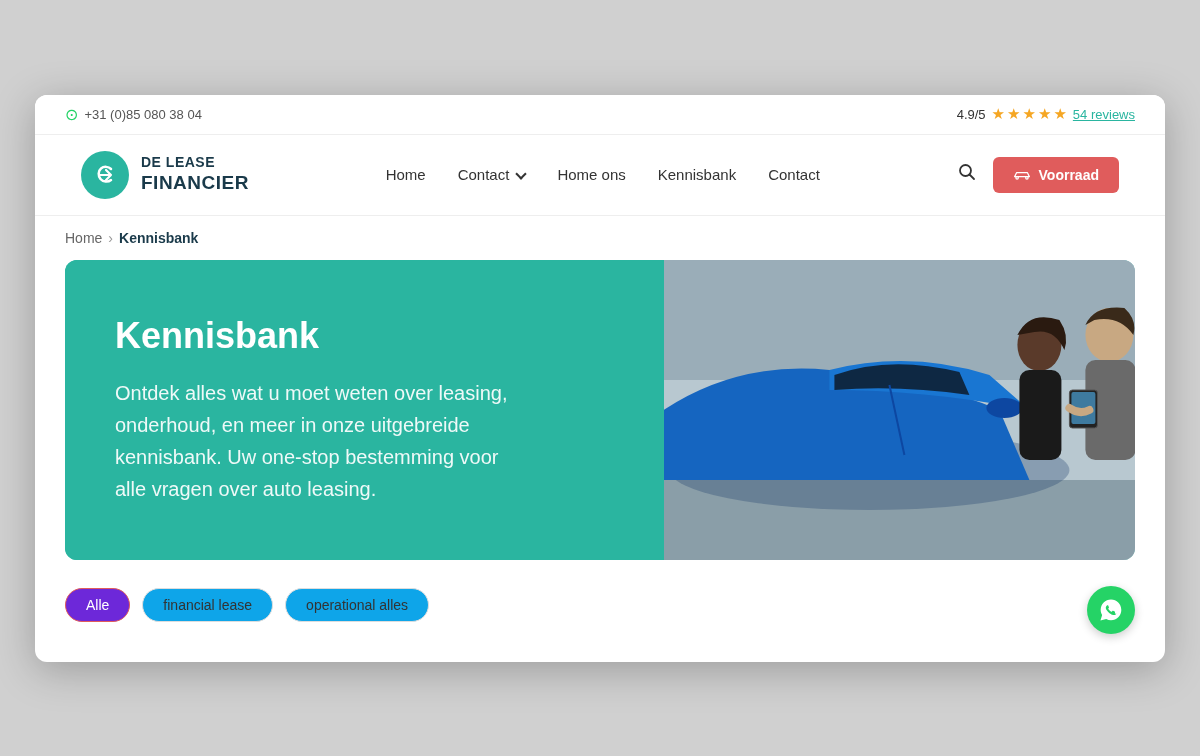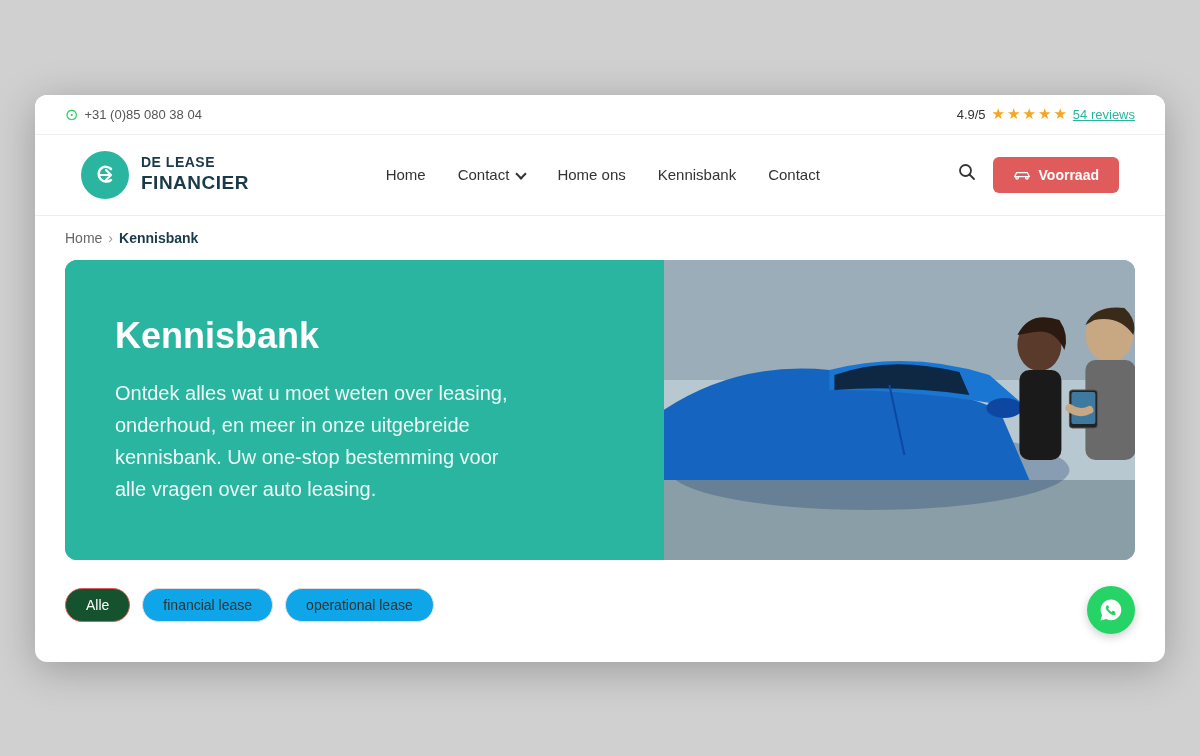--- a/index.html
+++ b/index.html
@@ -198,21 +198,21 @@
     .filter-tag {
       padding: 8px 20px;
       border-radius: 20px;
       font-size: 14px;
       cursor: pointer;
       border: 1.5px solid #ddd;
       background: #0ea5e9;
       color: #333;
     }
     .filter-tag.active {
-      background: #14532d;
+      background: #6d28d9;
       color: #fff;
       border-color: #e05c5c;
     }
     
     .whatsapp-fab {
       position: absolute;
       bottom: 28px;
       right: 30px;
       width: 48px;
       height: 48px;
@@ -367,21 +367,21 @@
     </div>
 
     <div class="filter-section">
       <button class="filter-tag active">
         <span>Alle</span>
       </button>
       <button class="filter-tag">
         <span>financial lease</span>
       </button>
       <button class="filter-tag">
-        <span>operational lease</span>
+        <span>operational alles</span>
       </button>
     </div>
 
     <div class="whatsapp-fab">
       <svg width="26" height="26" viewBox="0 0 32 32" fill="white" xmlns="http://www.w3.org/2000/svg">
         <path d="M16 3C9 3 3.3 8.7 3.3 15.7c0 2.3.6 4.5 1.8 6.4L3 29l7.1-1.9c1.8 1 3.8 1.5 5.9 1.5 7 0 12.7-5.7 12.7-12.7C28.7 8.7 23 3 16 3zm6.6 17.5c-.3.8-1.6 1.5-2.2 1.6-.6.1-1.3.1-2-.1-.5-.1-1.1-.3-1.9-.6-3.3-1.4-5.5-4.8-5.6-5-.2-.2-1.3-1.7-1.3-3.2 0-1.5.8-2.2 1.1-2.5.3-.3.6-.4.8-.4h.6c.2 0 .4 0 .6.5.2.5.7 1.7.7 1.8.1.1.1.3 0 .5-.1.2-.2.3-.3.4-.1.2-.3.4-.4.5-.1.1-.2.3-.1.5.5.8 1.1 1.6 1.7 2.2.7.7 1.5 1.2 2.2 1.5.2.1.4.1.5-.1.2-.2.7-.8.9-1.1.2-.3.4-.2.6-.1l2 .9c.2.1.4.2.4.4.1.3.1 1.2-.2 2z"></path>
       </svg>
     </div>
   </div>
 </div>

